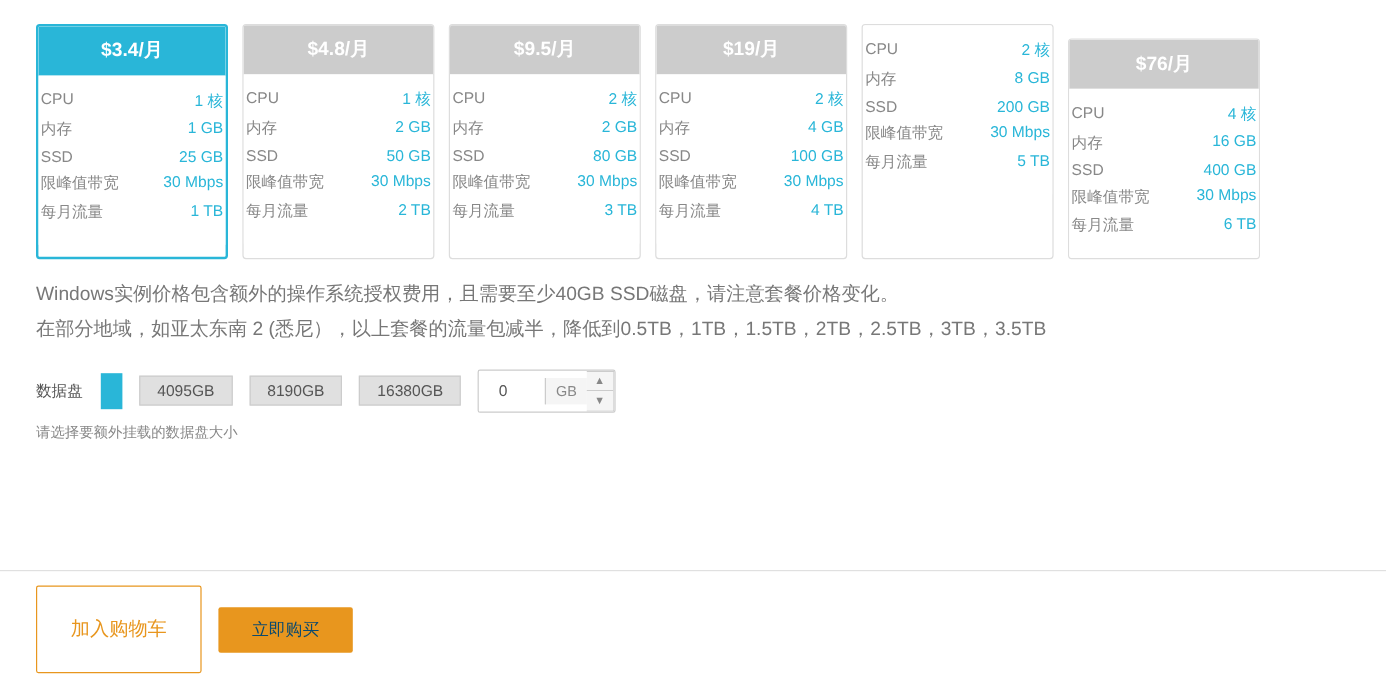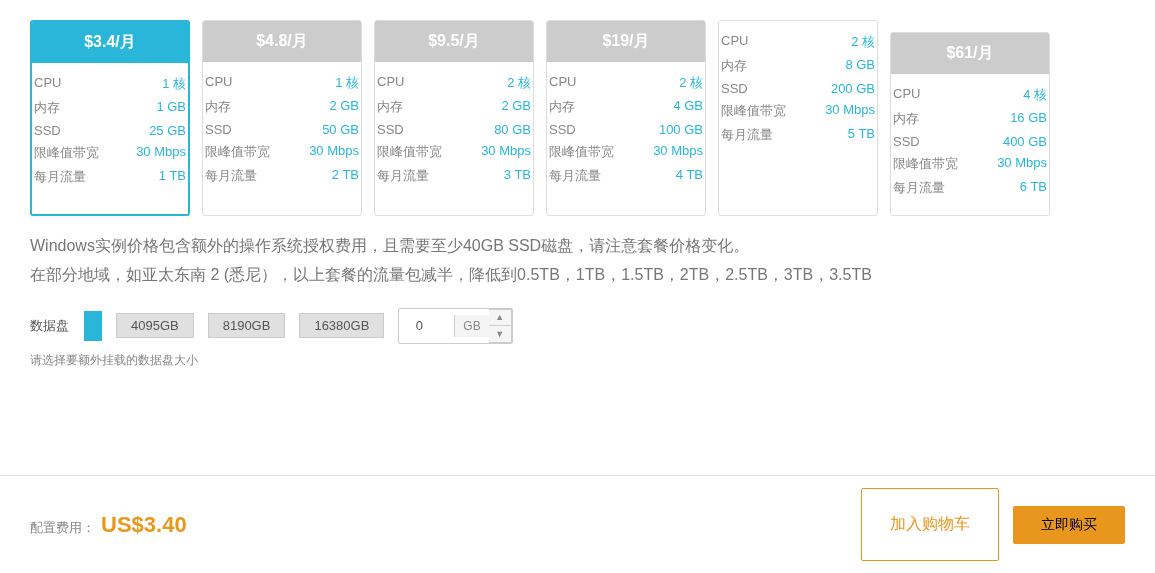--- a/index.html
+++ b/index.html
@@ -209,21 +209,21 @@
       background: #fff;
       color: #e8961e;
       padding: 25px 28px;
       font-size: 16px;
       cursor: pointer;
       border-radius: 2px;
     }
 
     .btn-buy {
       background: #e8961e;
-      color: #000000;
+      color: #0c4a6e;
       border: none;
       padding: 10px 28px;
       font-size: 14px;
       cursor: pointer;
       border-radius: 2px;
     }
   </style>
 </head>
 <body>
 
@@ -350,21 +350,21 @@
             </div>
             <div class="plan-row">
               <span class="label">每月流量</span>
               <span class="value">5 TB</span>
             </div>
           </div>
         </div>
       </div>
       <div style="display: flex; gap: 12px; margin-top: 12px;">
         <div class="plan-card">
-          <div class="plan-header">$61/月</div>
+          <div class="plan-header">$76/月</div>
           <div class="plan-body">
             <div class="plan-row">
               <span class="label">CPU</span>
               <span class="value">4 核</span>
             </div>
             <div class="plan-row">
               <span class="label">内存</span>
               <span class="value">16 GB</span>
             </div>
             <div class="plan-row">
@@ -405,21 +405,17 @@
         <button class="spinner-btn">▼</button>
       </div>
     </div>
   </div>
   <div class="disk-hint">请选择要额外挂载的数据盘大小</div>
 
   <div style="height: 70px;"></div>
 </div>
 
 <div class="footer-bar">
-  <div class="footer-left">
-    <span class="footer-label">配置费用：</span>
-    <span class="footer-price">US$3.40</span>
-  </div>
   <div class="footer-buttons">
     <button class="btn-cart">加入购物车</button>
     <button class="btn-buy">立即购买</button>
   </div>
 </div>
 
 </body></html>

